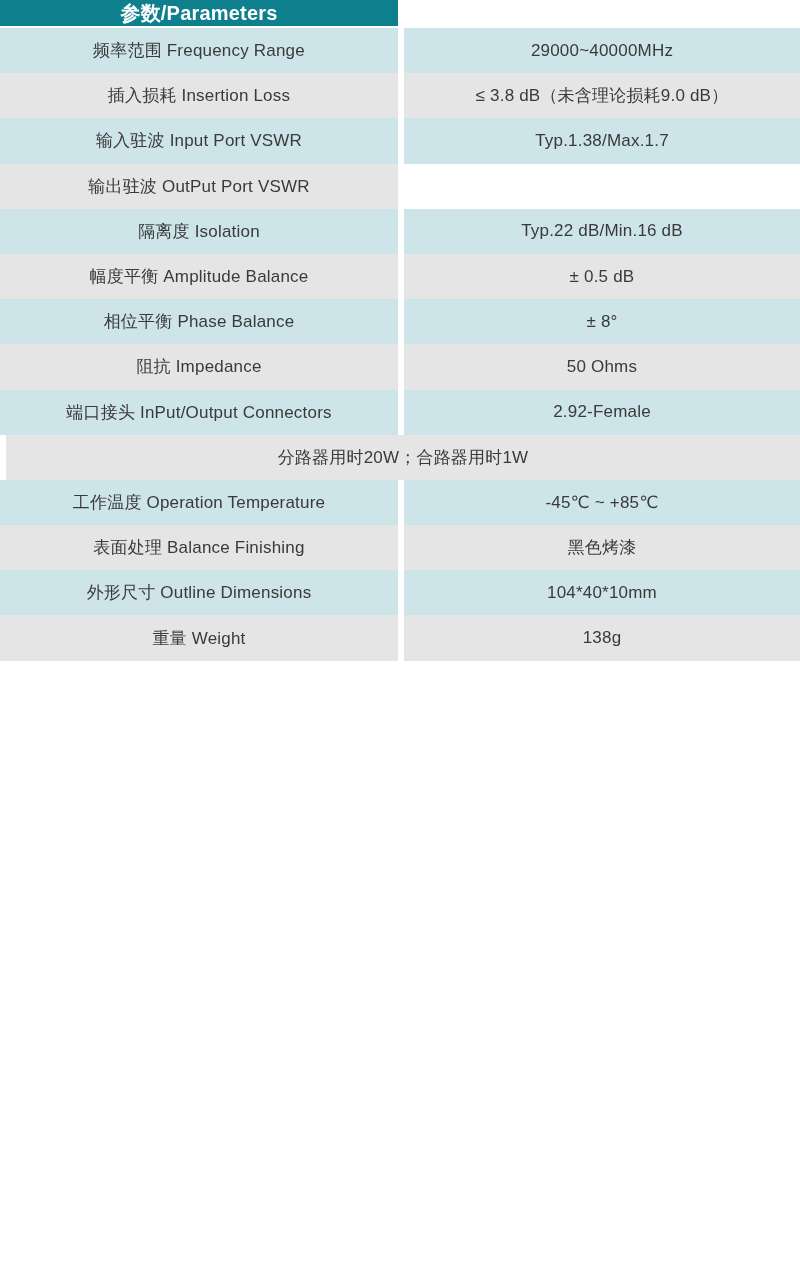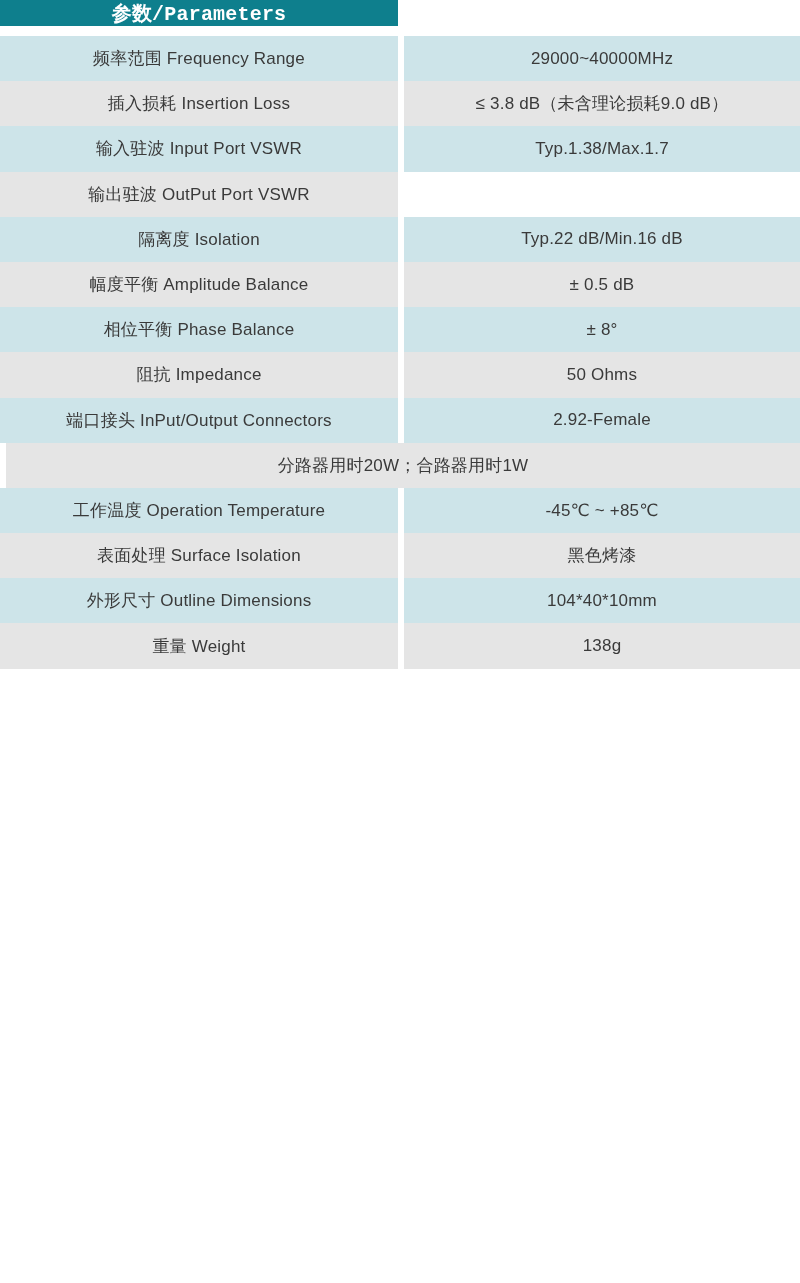--- a/index.html
+++ b/index.html
@@ -12,22 +12,21 @@
   }
   .spec-table {
     width: 800px;
   }
   .t-row {
     display: flex;
     width: 800px;
   }
   .header-row {
     height: 26px;
-    margin-bottom: 10px;
-    font-family: Liberation Mono, monospace;
+    margin-bottom: 2px;
   }
   .header-row .cell {
     background: #0E7F8D;
     color: #ffffff;
     font-size: 20px;
     font-weight: bold;
   }
   .data-row {
     height: 45.2px;
     border-radius: 6px;
@@ -123,21 +122,21 @@
     <div class="cell spec">分路器用时20W；合路器用时1W</div>
   </div>
 
   <div class="t-row data-row">
     <div class="cell param">工作温度 Operation Temperature</div>
     <div class="col-gap"></div>
     <div class="cell spec">-45℃ ~ +85℃</div>
   </div>
 
   <div class="t-row data-row">
-    <div class="cell param">表面处理 Surface Isolation</div>
+    <div class="cell param">表面处理 Balance Finishing</div>
     <div class="col-gap"></div>
     <div class="cell spec">黑色烤漆</div>
   </div>
 
   <div class="t-row data-row">
     <div class="cell param">外形尺寸 Outline Dimensions</div>
     <div class="col-gap"></div>
     <div class="cell spec">104*40*10mm</div>
   </div>
 

